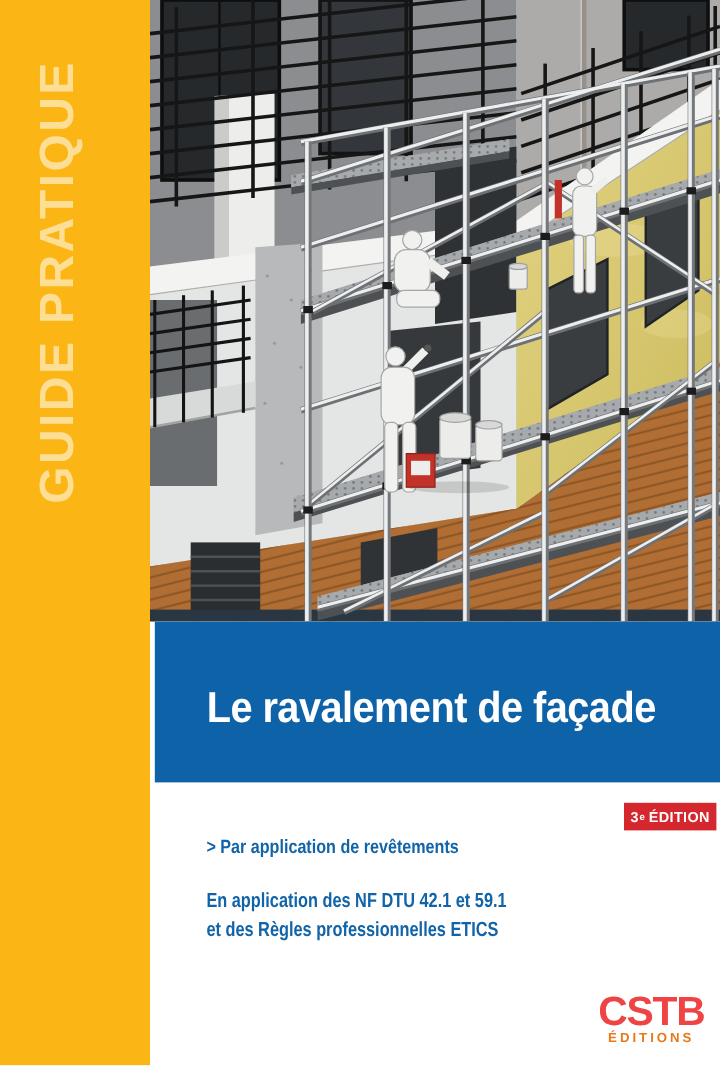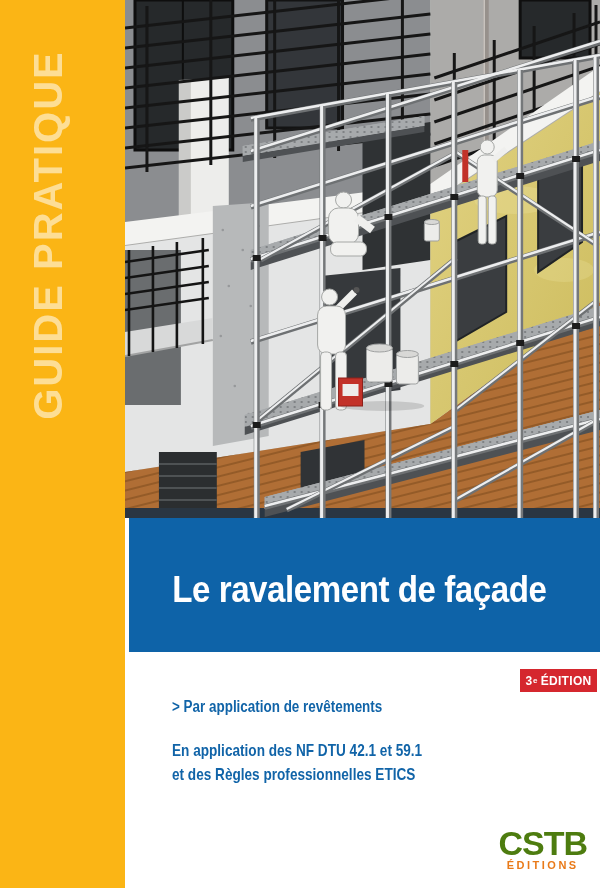--- a/index.html
+++ b/index.html
@@ -23,21 +23,21 @@
       color:#ffffff;font-weight:bold;font-size:12px;display:flex;align-items:center;
       justify-content:center;letter-spacing:0.3px;}
   .edition-badge sup{font-size:8px;line-height:0;margin:0 3px 0 0.5px;}
   
   .subtitle{position:absolute;left:172px;top:698px;color:#1164A8;font-size:16px;font-weight:600;
       transform:scaleX(0.84);transform-origin:left top;white-space:nowrap;}
   .application{position:absolute;left:172px;top:739px;color:#1164A8;font-size:17px;font-weight:bold;
       line-height:24px;transform:scaleX(0.8);transform-origin:left top;white-space:nowrap;}
   
   .publisher{position:absolute;right:13px;top:826px;text-align:center;}
-  .publisher .cstb{color:#4d7c0f;font-size:34px;font-weight:bold;letter-spacing:-1px;line-height:34px;}
+  .publisher .cstb{color:#ef4444;font-size:34px;font-weight:bold;letter-spacing:-1px;line-height:34px;}
   .publisher .editions{color:#E97A19;font-size:11px;font-weight:bold;letter-spacing:2.5px;
       margin-top:-1px;}
 </style>
 </head>
 <body>
 
 <div class="cover">
 
   <div class="spine">
     <span class="spine-text">GUIDE PRATIQUE</span>

